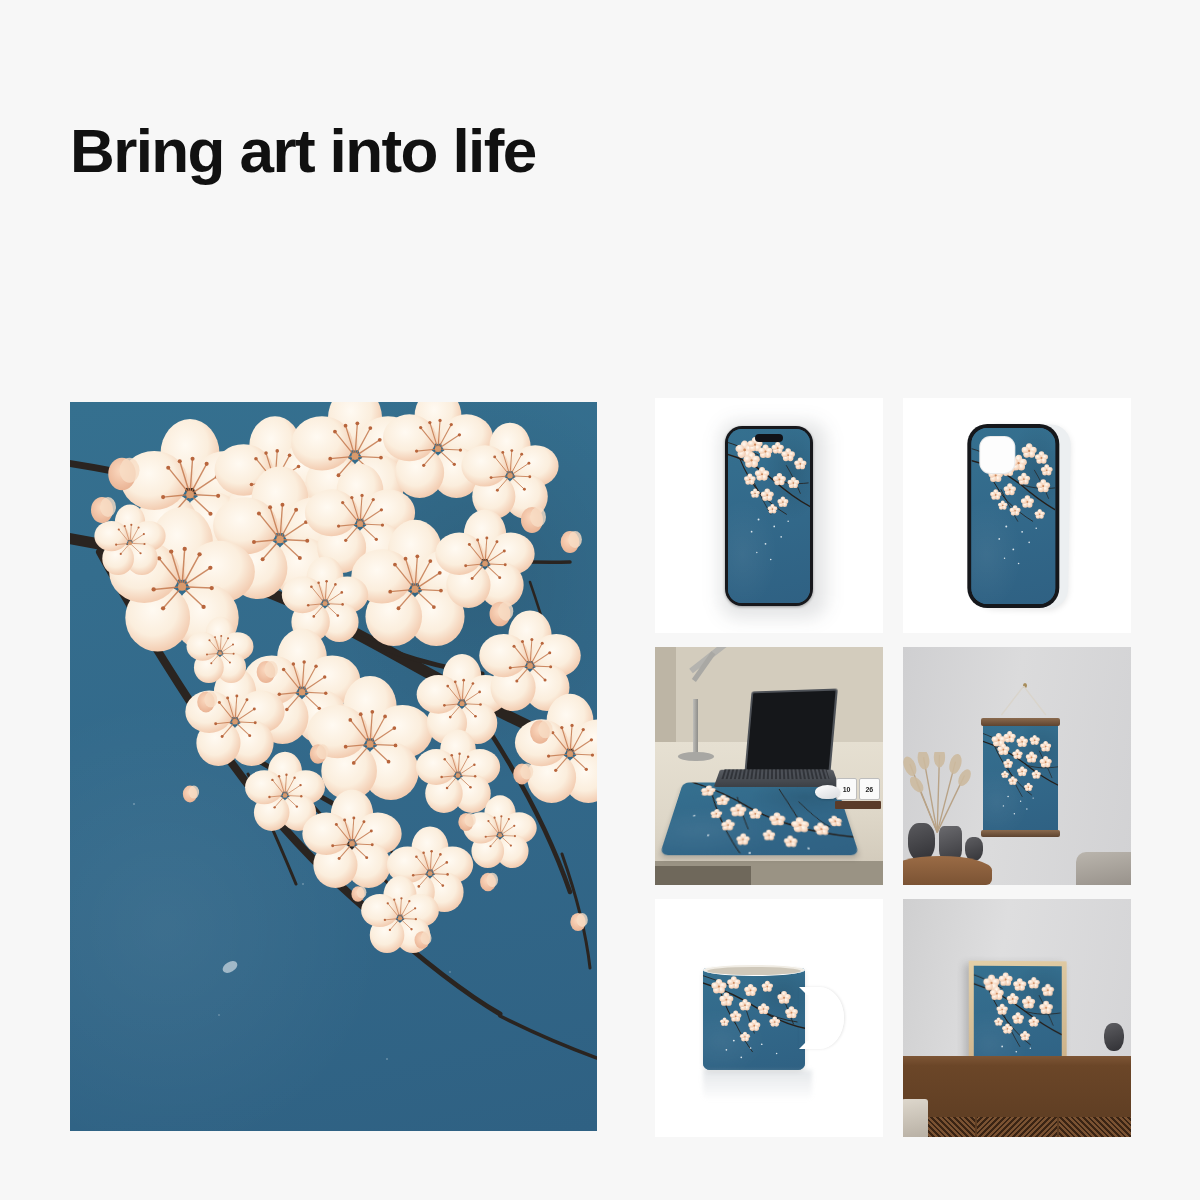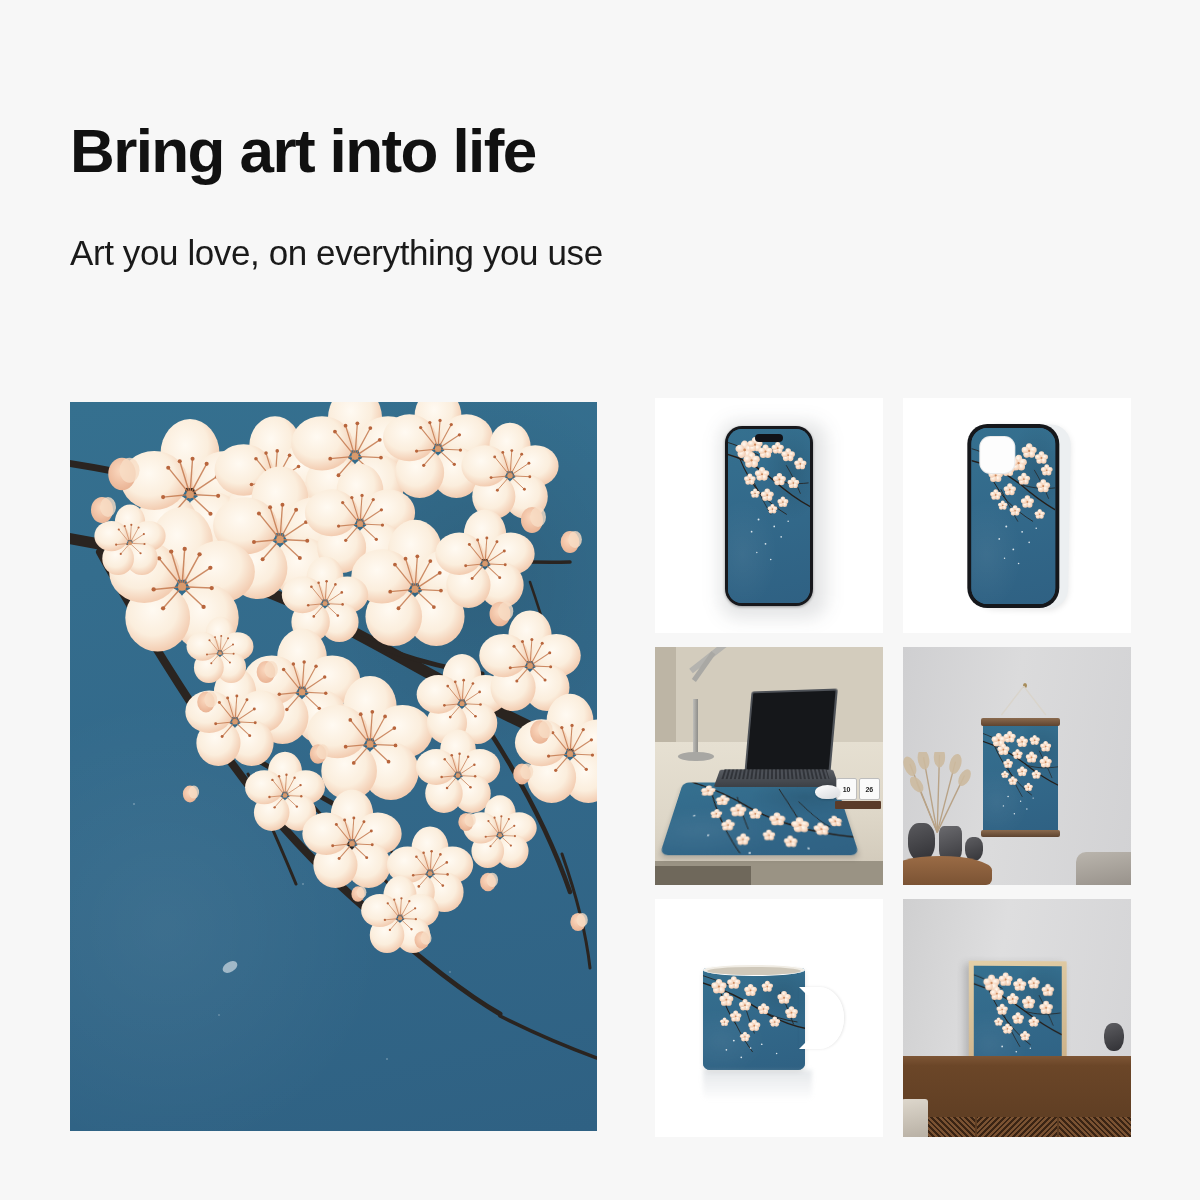--- a/index.html
+++ b/index.html
@@ -272,21 +272,20 @@
     position: absolute; left: -2%; bottom: 0; width: 13%; height: 16%;
     background: linear-gradient(170deg, #ded8cd, #b8b0a4); border-radius: 7px 3px 0 0;
   }
 </style>
 </head>
 <body>
 
 <div class="page">
 
   <h1 class="headline">Bring art into life</h1>
-  <p class="subhead">Art you love, on everything you use</p>
 
   <div class="hero">
     <div class="art">
       <svg viewBox="0 0 527 729" preserveAspectRatio="xMidYMid slice">
         <defs>
           <radialGradient id="hp" cx="42%" cy="38%" r="62%">
             <stop offset="0%" stop-color="#fffaf2"></stop>
             <stop offset="62%" stop-color="#fbeedd"></stop>
             <stop offset="100%" stop-color="#f3cdb2"></stop>
           </radialGradient>

